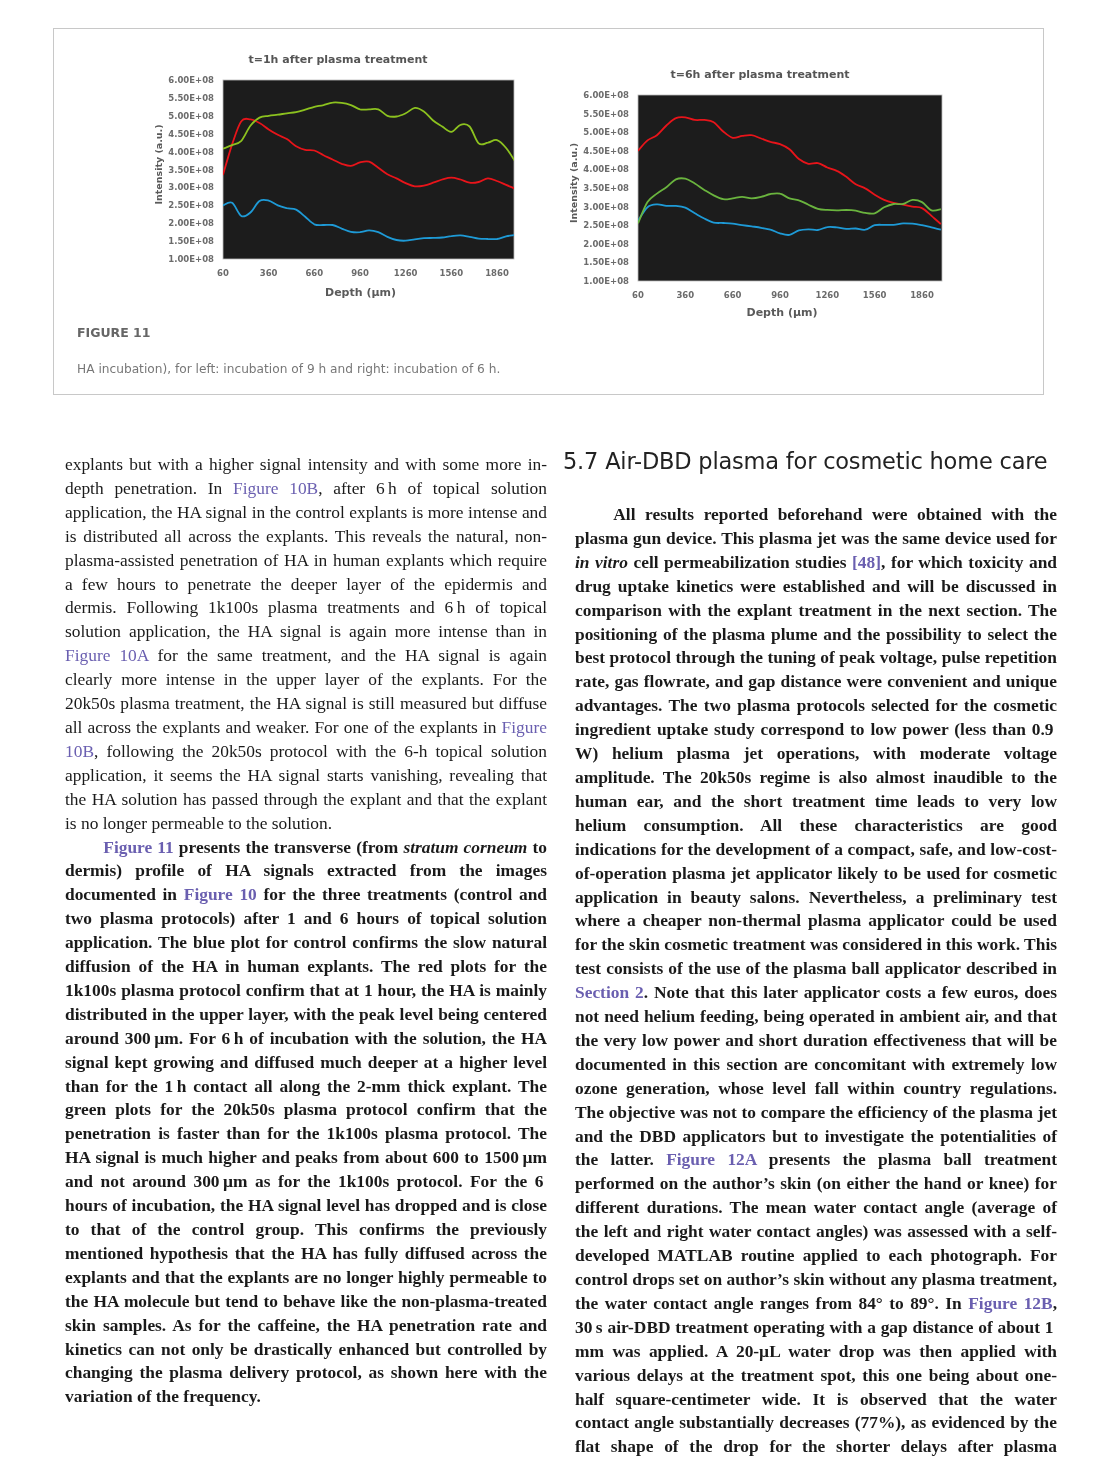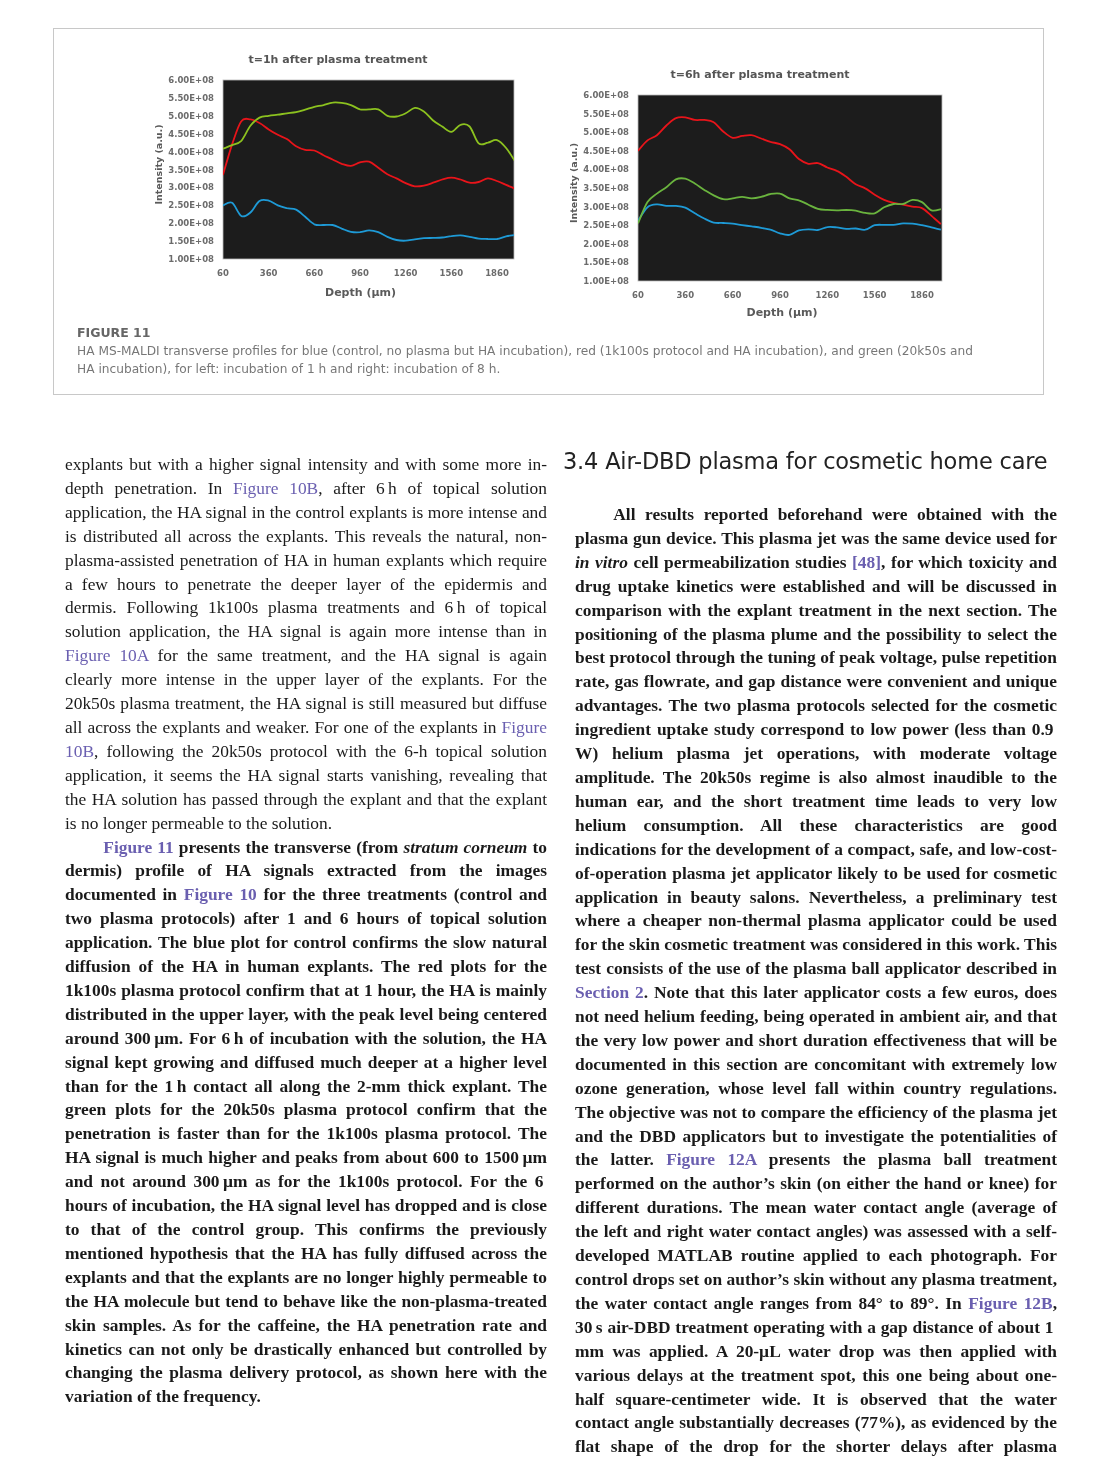--- a/index.html
+++ b/index.html
@@ -105,26 +105,26 @@
         </clipPath>
       </defs>
       <path d="M638.0,205.7 C639.6,203.5 644.3,195.1 647.5,192.3 C650.6,189.6 653.8,189.6 656.9,189.4 C660.1,189.1 663.2,190.6 666.4,190.9 C669.6,191.1 672.7,190.5 675.9,190.9 C679.0,191.2 682.2,191.5 685.3,192.7 C688.5,194.0 691.6,196.5 694.8,198.3 C698.0,200.1 701.1,202.0 704.3,203.5 C707.4,205.1 710.6,206.9 713.7,207.6 C716.9,208.3 720.0,207.8 723.2,208.0 C726.4,208.2 729.5,208.3 732.7,208.7 C735.8,209.1 739.0,209.8 742.1,210.2 C745.3,210.6 748.4,210.9 751.6,211.3 C754.8,211.8 757.9,212.2 761.1,212.8 C764.2,213.4 767.4,213.7 770.5,214.7 C773.7,215.6 776.8,217.5 780.0,218.4 C783.2,219.3 786.3,220.4 789.5,219.9 C792.6,219.4 795.8,216.3 798.9,215.4 C802.1,214.5 805.2,214.4 808.4,214.3 C811.6,214.2 814.7,215.4 817.9,215.0 C821.0,214.7 824.2,212.5 827.3,212.1 C830.5,211.6 833.6,212.1 836.8,212.4 C840.0,212.7 843.1,213.7 846.3,213.9 C849.4,214.1 852.6,213.4 855.7,213.5 C858.9,213.7 862.0,215.2 865.2,214.7 C868.4,214.1 871.5,211.0 874.7,210.2 C877.8,209.4 881.0,209.9 884.1,209.8 C887.3,209.8 890.4,210.1 893.6,209.8 C896.8,209.6 899.9,208.5 903.1,208.3 C906.2,208.2 909.4,208.4 912.5,208.7 C915.7,209.0 918.8,209.6 922.0,210.2 C925.2,210.8 928.3,211.7 931.5,212.4 C934.6,213.2 939.4,214.3 940.9,214.7" fill="none" stroke="#1e9ad6" stroke-width="1.8" clip-path="url(#clip1)"></path>
       <path d="M638.0,135.8 C639.6,134.1 644.3,128.0 647.5,125.4 C650.6,122.8 653.8,122.7 656.9,120.2 C660.1,117.7 663.2,113.4 666.4,110.5 C669.6,107.7 672.7,104.4 675.9,103.1 C679.0,101.7 682.2,102.0 685.3,102.3 C688.5,102.6 691.6,104.5 694.8,104.9 C698.0,105.4 701.1,104.6 704.3,104.9 C707.4,105.3 710.6,105.2 713.7,107.2 C716.9,109.1 720.0,113.9 723.2,116.5 C726.4,119.1 729.5,122.0 732.7,122.8 C735.8,123.5 739.0,121.4 742.1,120.9 C745.3,120.5 748.4,119.7 751.6,120.2 C754.8,120.6 757.9,122.4 761.1,123.5 C764.2,124.6 767.4,125.9 770.5,126.9 C773.7,127.8 776.8,127.9 780.0,129.1 C783.2,130.3 786.3,131.8 789.5,134.3 C792.6,136.8 795.8,141.6 798.9,144.0 C802.1,146.4 805.2,148.1 808.4,148.8 C811.6,149.5 814.7,147.5 817.9,148.1 C821.0,148.7 824.2,151.2 827.3,152.5 C830.5,153.8 833.6,154.3 836.8,155.9 C840.0,157.4 843.1,159.6 846.3,161.8 C849.4,164.1 852.6,167.4 855.7,169.3 C858.9,171.2 862.0,171.6 865.2,173.4 C868.4,175.1 871.5,177.8 874.7,179.7 C877.8,181.6 881.0,183.5 884.1,184.9 C887.3,186.3 890.4,187.1 893.6,187.9 C896.8,188.7 899.9,189.1 903.1,189.7 C906.2,190.4 909.4,191.0 912.5,191.6 C915.7,192.2 918.8,191.5 922.0,193.1 C925.2,194.6 928.3,198.2 931.5,200.9 C934.6,203.6 939.4,207.7 940.9,209.1" fill="none" stroke="#e8141a" stroke-width="1.8" clip-path="url(#clip1)"></path>
       <path d="M638.0,208.3 C639.6,204.8 644.3,192.1 647.5,187.1 C650.6,182.2 653.8,181.1 656.9,178.6 C660.1,176.1 663.2,174.6 666.4,172.3 C669.6,169.9 672.7,165.9 675.9,164.4 C679.0,163.0 682.2,163.0 685.3,163.7 C688.5,164.4 691.6,166.7 694.8,168.5 C698.0,170.4 701.1,172.9 704.3,174.9 C707.4,176.8 710.6,178.9 713.7,180.4 C716.9,182.0 720.0,183.7 723.2,184.2 C726.4,184.7 729.5,183.8 732.7,183.4 C735.8,183.0 739.0,181.9 742.1,181.9 C745.3,181.9 748.4,183.4 751.6,183.4 C754.8,183.4 757.9,182.7 761.1,181.9 C764.2,181.2 767.4,179.5 770.5,179.0 C773.7,178.4 776.8,177.8 780.0,178.6 C783.2,179.3 786.3,182.3 789.5,183.4 C792.6,184.5 795.8,184.2 798.9,185.3 C802.1,186.3 805.2,188.3 808.4,189.7 C811.6,191.2 814.7,193.0 817.9,193.8 C821.0,194.7 824.2,194.7 827.3,194.9 C830.5,195.2 833.6,195.3 836.8,195.3 C840.0,195.3 843.1,194.9 846.3,194.9 C849.4,195.0 852.6,195.2 855.7,195.7 C858.9,196.2 862.0,197.5 865.2,197.9 C868.4,198.4 871.5,199.2 874.7,198.3 C877.8,197.4 881.0,193.9 884.1,192.3 C887.3,190.8 890.4,189.6 893.6,189.0 C896.8,188.4 899.9,189.7 903.1,189.0 C906.2,188.3 909.4,185.2 912.5,184.9 C915.7,184.6 918.8,185.4 922.0,187.1 C925.2,188.9 928.3,194.1 931.5,195.3 C934.6,196.5 939.4,194.4 940.9,194.2" fill="none" stroke="#6ab43e" stroke-width="1.8" clip-path="url(#clip1)"></path>
     </svg>
 </div>
 
 <div class="caption">
   <span class="fig-label">FIGURE 11</span>
-  <span>HA MS-MALDI transverse profiles for blue (control, no plasma but HA incubation), red (1k100s protocol and HA incubation), and green (20k50s and</span><br>
-  <span>HA incubation), for left: incubation of 1 h and right: incubation of 8 h.</span>
+  <br>
+  <span>HA incubation), for left: incubation of 9 h and right: incubation of 6 h.</span>
 </div>
 
 <div class="col col-left">
   <p><span>explants but with a higher signal intensity and with some more in-depth penetration. In </span><span class="link">Figure 10B</span><span>, after 6 h of topical solution application, the HA signal in the control explants is more intense and is distributed all across the explants. This reveals the natural, non-plasma-assisted penetration of HA in human explants which require a few hours to penetrate the deeper layer of the epidermis and dermis. Following 1k100s plasma treatments and 6 h of topical solution application, the HA signal is again more intense than in </span><span class="link">Figure 10A</span><span> for the same treatment, and the HA signal is again clearly more intense in the upper layer of the explants. For the 20k50s plasma treatment, the HA signal is still measured but diffuse all across the explants and weaker. For one of the explants in </span><span class="link">Figure 10B</span><span>, following the 20k50s protocol with the 6-h topical solution application, it seems the HA signal starts vanishing, revealing that the HA solution has passed through the explant and that the explant is no longer permeable to the solution.</span></p>
   <p class="indent"><span class="link">Figure 11</span><span> presents the transverse (from </span><i>stratum corneum</i><span> to dermis) profile of HA signals extracted from the images documented in </span><span class="link">Figure 10</span><span> for the three treatments (control and two plasma protocols) after 1 and 6 hours of topical solution application. The blue plot for control confirms the slow natural diffusion of the HA in human explants. The red plots for the 1k100s plasma protocol confirm that at 1 hour, the HA is mainly distributed in the upper layer, with the peak level being centered around 300 µm. For 6 h of incubation with the solution, the HA signal kept growing and diffused much deeper at a higher level than for the 1 h contact all along the 2-mm thick explant. The green plots for the 20k50s plasma protocol confirm that the penetration is faster than for the 1k100s plasma protocol. The HA signal is much higher and peaks from about 600 to 1500 µm and not around 300 µm as for the 1k100s protocol. For the 6 hours of incubation, the HA signal level has dropped and is close to that of the control group. This confirms the previously mentioned hypothesis that the HA has fully diffused across the explants and that the explants are no longer highly permeable to the HA molecule but tend to behave like the non-plasma-treated skin samples. As for the caffeine, the HA penetration rate and kinetics can not only be drastically enhanced but controlled by changing the plasma delivery protocol, as shown here with the variation of the frequency.</span></p>
 </div>
 
-<h2 class="section-heading">3.4 Air-DBD plasma for cosmetic home care</h2>
+<h2 class="section-heading">5.7 Air-DBD plasma for cosmetic home care</h2>
 
 <div class="col col-right">
   <p class="indent"><span>All results reported beforehand were obtained with the plasma gun device. This plasma jet was the same device used for </span><i>in vitro</i><span> cell permeabilization studies </span><span class="link">[48]</span><span>, for which toxicity and drug uptake kinetics were established and will be discussed in comparison with the explant treatment in the next section. The positioning of the plasma plume and the possibility to select the best protocol through the tuning of peak voltage, pulse repetition rate, gas flowrate, and gap distance were convenient and unique advantages. The two plasma protocols selected for the cosmetic ingredient uptake study correspond to low power (less than 0.9 W) helium plasma jet operations, with moderate voltage amplitude. The 20k50s regime is also almost inaudible to the human ear, and the short treatment time leads to very low helium consumption. All these characteristics are good indications for the development of a compact, safe, and low-cost-of-operation plasma jet applicator likely to be used for cosmetic application in beauty salons. Nevertheless, a preliminary test where a cheaper non-thermal plasma applicator could be used for the skin cosmetic treatment was considered in this work. This test consists of the use of the plasma ball applicator described in </span><span class="link">Section 2</span><span>. Note that this later applicator costs a few euros, does not need helium feeding, being operated in ambient air, and that the very low power and short duration effectiveness that will be documented in this section are concomitant with extremely low ozone generation, whose level fall within country regulations. The objective was not to compare the efficiency of the plasma jet and the DBD applicators but to investigate the potentialities of the latter. </span><span class="link">Figure 12A</span><span> presents the plasma ball treatment performed on the author’s skin (on either the hand or knee) for different durations. The mean water contact angle (average of the left and right water contact angles) was assessed with a self-developed MATLAB routine applied to each photograph. For control drops set on author’s skin without any plasma treatment, the water contact angle ranges from 84° to 89°. In </span><span class="link">Figure 12B</span><span>, 30 s air-DBD treatment operating with a gap distance of about 1 mm was applied. A 20-µL water drop was then applied with various delays at the treatment spot, this one being about one-half square-centimeter wide. It is observed that the water contact angle substantially decreases (77%), as evidenced by the flat shape of the drop for the shorter delays after plasma treatment. The</span></p>
 </div>
 
 </body></html>

